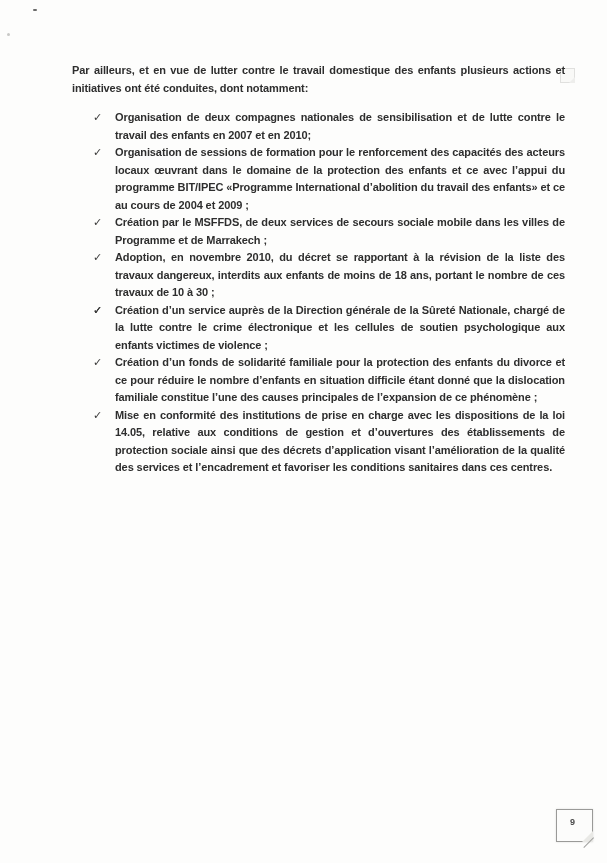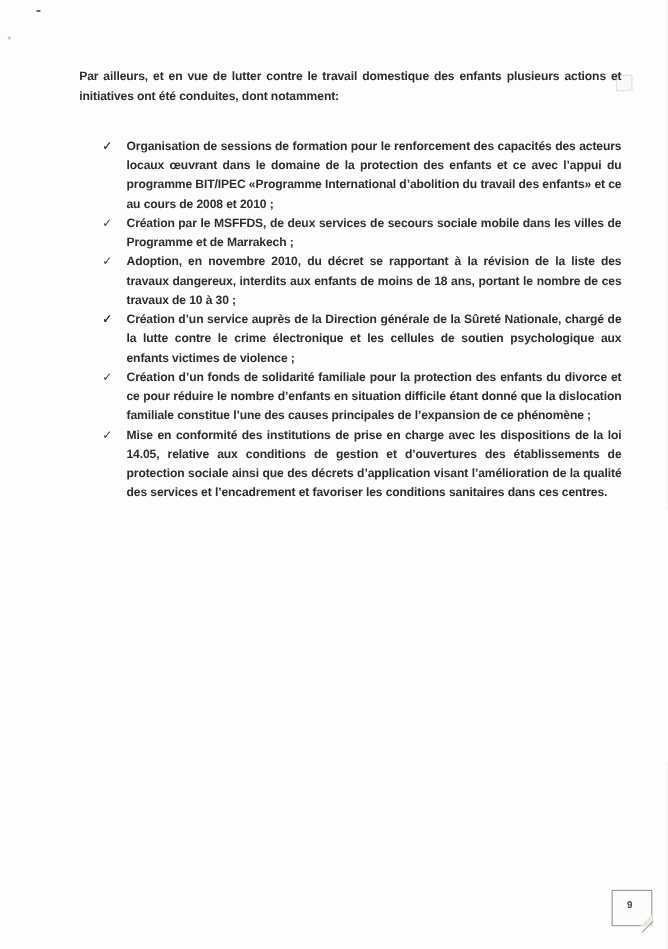--- a/index.html
+++ b/index.html
@@ -16,21 +16,21 @@
     font-family: "Liberation Sans", "DejaVu Sans", sans-serif;
     color: #2d2d2d;
   }
   .content {
     position: absolute;
     top: 62px;
     left: 72px;
     right: 42px;
   }
   .intro {
-    margin: 0 0 28px 0;
+    margin: 0 0 12px 0;
     font-size: 11px;
     line-height: 17.5px;
     text-align: justify;
     letter-spacing: -0.1px;
     font-weight: 600;
     color: #2e2e2e;
   }
   ul.bullets {
     list-style: none;
     margin: 0;
@@ -144,22 +144,22 @@
 
   <span class="speck-1"></span>
   <span class="speck-2"></span>
 
   <div class="curl-artifact"></div>
 
   <div class="content">
     <p class="intro">Par ailleurs, et en vue de lutter contre le travail domestique des enfants plusieurs actions et initiatives ont été conduites, dont notamment:</p>
 
     <ul class="bullets">
-        <li><span class="check">✓</span></li>
-        <li><span class="check">✓</span><span>Organisation de sessions de formation pour le renforcement des capacités des acteurs locaux œuvrant dans le domaine de la protection des enfants et ce avec l’appui du programme BIT/IPEC «Programme International d’abolition du travail des enfants» et ce au cours de 2008 et 2010 ;</span></li>
+        <li><span class="check">✓</span><span>Organisation de deux compagnes nationales de sensibilisation et de lutte contre le travail des enfants en 2007 et en 2010;</span></li>
+        <li><span class="check">✓</span><span>Organisation de sessions de formation pour le renforcement des capacités des acteurs locaux œuvrant dans le domaine de la protection des enfants et ce avec l’appui du programme BIT/IPEC «Programme International d’abolition du travail des enfants» et ce au cours de 2004 et 2009 ;</span></li>
         <li><span class="check">✓</span><span>Création par le MSFFDS, de deux services de secours sociale mobile dans les villes de Programme et de Marrakech ;</span></li>
         <li><span class="check">✓</span><span>Adoption, en novembre 2010, du décret se rapportant à la révision de la liste des travaux dangereux, interdits aux enfants de moins de 18 ans, portant le nombre de ces travaux de 10 à 30 ;</span></li>
         <li><span class="check">✓</span></li>
         <li><span class="check">✓</span></li>
         <li><span class="check">✓</span><span>Création d’un service auprès de la Direction générale de la Sûreté Nationale, chargé de la lutte contre le crime électronique et les cellules de soutien psychologique aux enfants victimes de violence ;</span></li>
         <li><span class="check">✓</span><span>Création d’un fonds de solidarité familiale pour la protection des enfants du divorce et ce pour réduire le nombre d’enfants en situation difficile étant donné que la dislocation familiale constitue l’une des causes principales de l’expansion de ce phénomène ;</span></li>
         <li><span class="check">✓</span><span>Mise en conformité des institutions de prise en charge avec  les dispositions de la loi 14.05, relative aux conditions de gestion et d’ouvertures des établissements de protection sociale ainsi que des décrets d’application visant l’amélioration de la qualité des services et l’encadrement et favoriser les conditions sanitaires dans ces centres.</span></li>
       </ul>
   </div>
 

